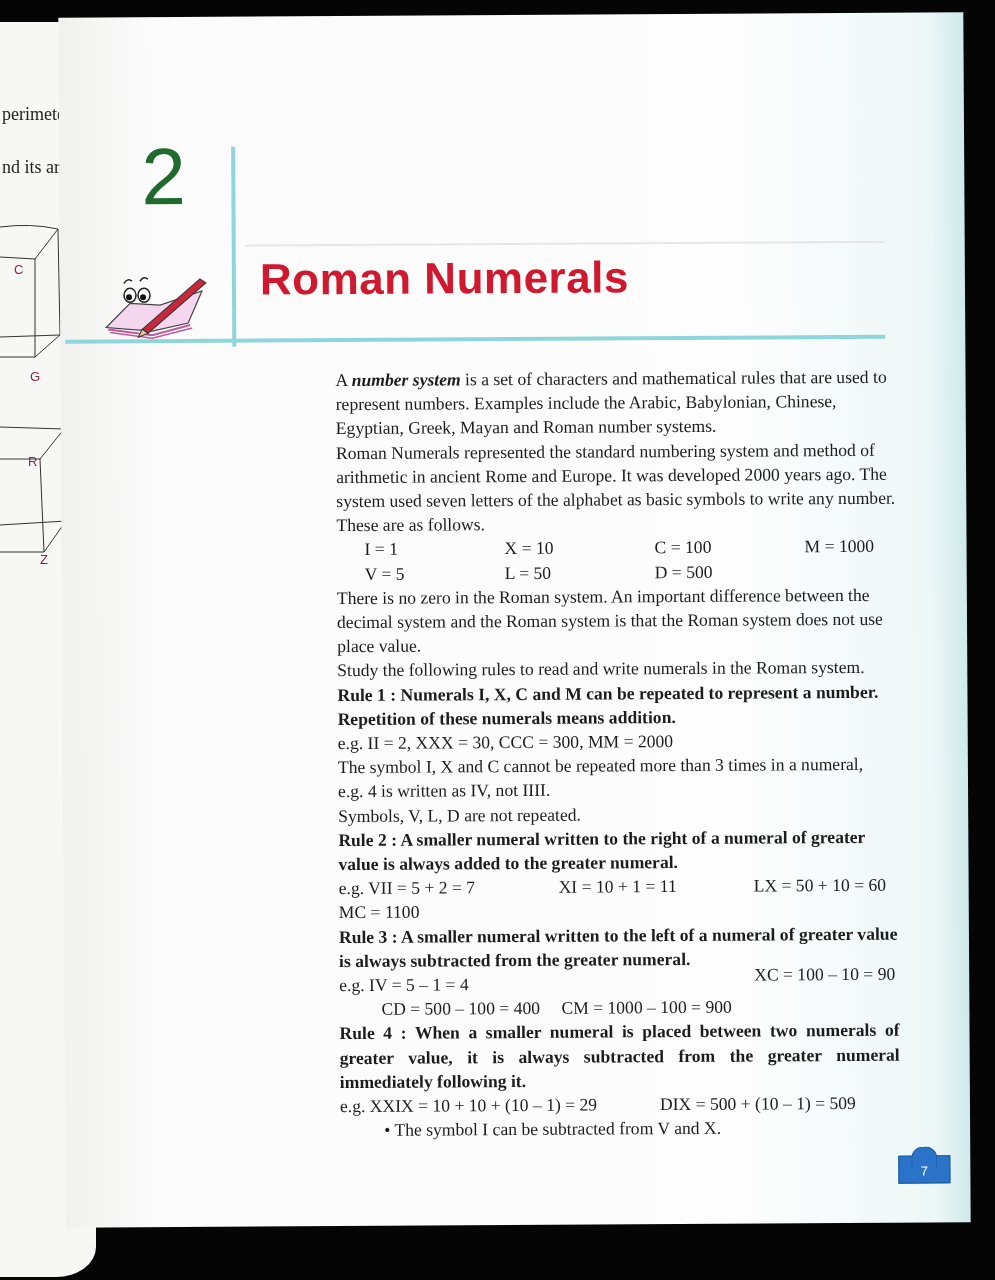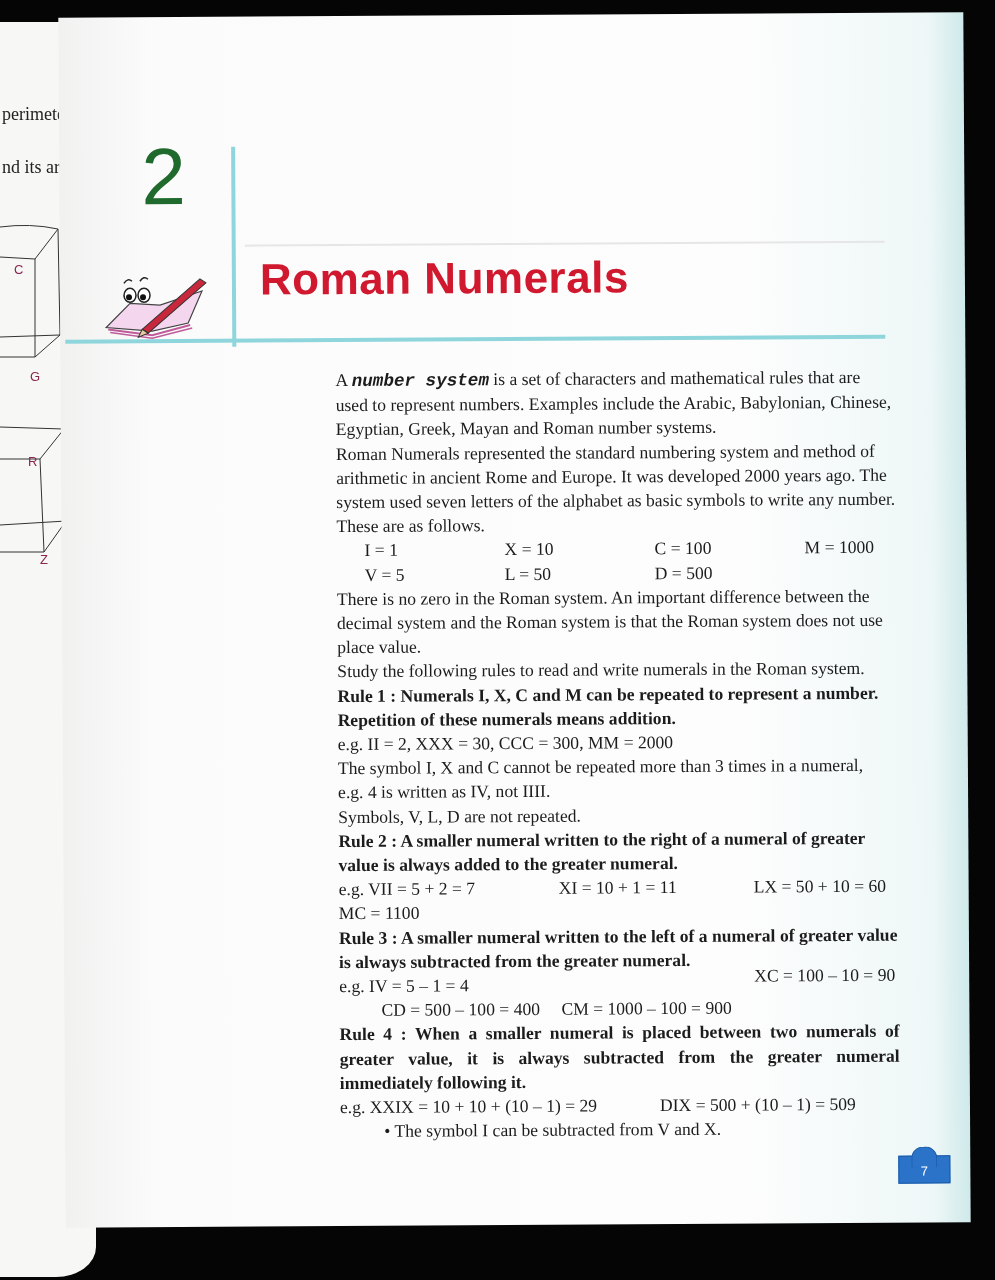--- a/index.html
+++ b/index.html
@@ -29,21 +29,21 @@
     .title {
       position: absolute; left: 200px; top: 238px; font-family: "Liberation Sans", sans-serif;
       font-size: 44px; font-weight: bold; color: #d0182e; letter-spacing: 0.5px;
     }
     .mascot { position: absolute; left: 42px; top: 248px; }
     .content {
       position: absolute; left: 275px; top: 352px; width: 560px; font-size: 17.6px; line-height: 24.2px;
     }
     .content p { margin: 0; }
     .b { font-weight: bold; }
-    .bi { font-weight: bold; font-style: italic; font-family: Liberation Mono, monospace; }
+    .bi { font-weight: bold; font-style: italic; }
     .grid4 { display: grid; grid-template-columns: 140px 150px 150px 120px; padding-left: 28px; }
     .row3 { display: flex; }
     .row3 span { display: inline-block; }
     .bullet { padding-left: 44px; }
     .page-badge {
       position: absolute; left: 833px; top: 1143px; width: 50px; height: 26px; background: #2a73c8;
       color: #fff; font-family: "Liberation Sans", sans-serif; font-size: 13px; text-align: center;
       line-height: 30px; border: 1px solid #1a5aa8;
     }
     .page-badge::before {

